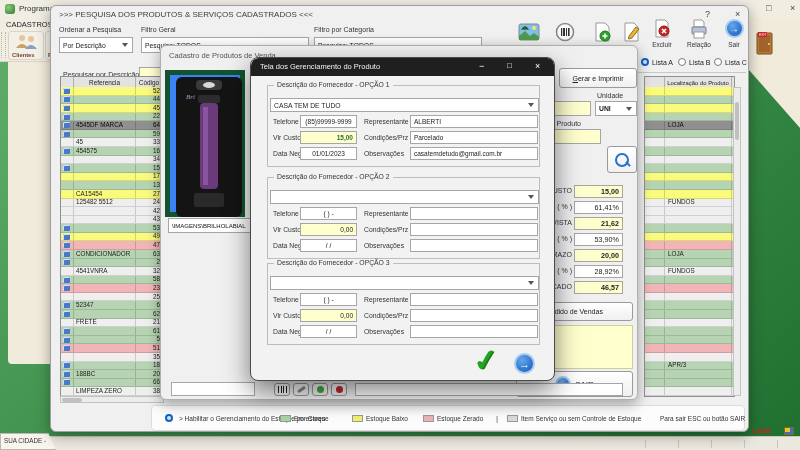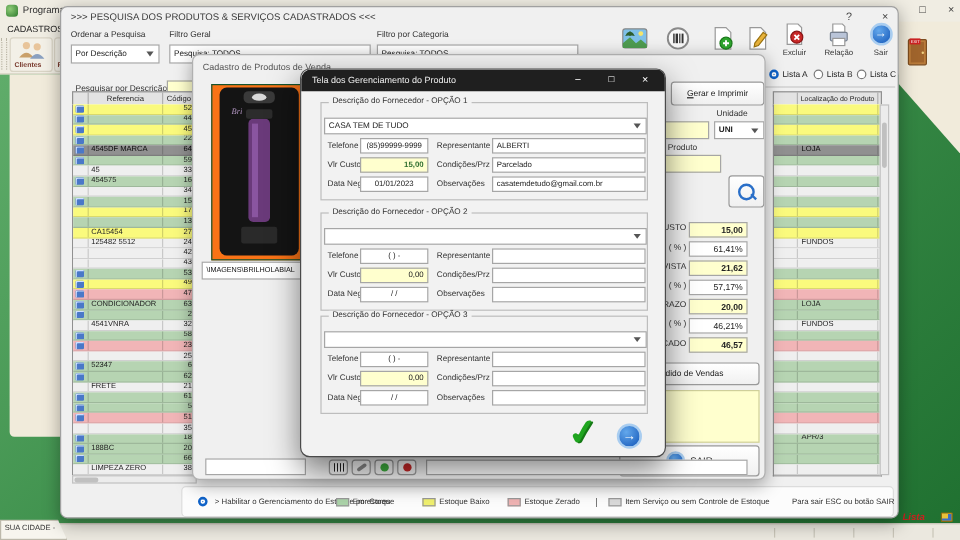--- a/index.html
+++ b/index.html
@@ -599,21 +599,21 @@
       <span class="legtext" style="left:27px;top:9px;">&gt;  Habilitar o Gerenciamento do Estoque por Cores</span>
       <span id="legend-items"><span class="sw" style="left: 128px; top: 9px; background: rgb(171, 211, 169);"></span><span class="legtext" style="left: 142px; top: 9px;">Em estoque</span><span class="sw" style="left: 200px; top: 9px; background: rgb(240, 240, 110);"></span><span class="legtext" style="left: 214px; top: 9px;">Estoque Baixo</span><span class="sw" style="left: 271px; top: 9px; background: rgb(239, 179, 179);"></span><span class="legtext" style="left: 285px; top: 9px;">Estoque Zerado</span><span class="sw" style="left: 355px; top: 9px; background: rgb(217, 217, 217);"></span><span class="legtext" style="left: 369px; top: 9px;">Item Serviço ou sem Controle de Estoque</span></span>
       <span class="legtext" style="left:344px;top:8px;font-size:8px;color:#555;">|</span>
       <span class="legtext" style="left:508px;top:9px;">Para sair ESC ou botão SAIR</span>
     </div>
   </div>
 
   <div class="win" style="left:160px;top:45px;width:478px;height:355px;border-color:#b0b0b0;">
     <div class="wtitle" style="left:8px;top:5px;font-size:7.5px;color:#555;">Cadastro de Produtos de Venda</div>
 
-    <div class="abs" style="left:15px;top:24px;width:80px;height:147px;background:#f97316;border:1px solid #14532d;">
+    <div class="abs" style="left:4px;top:24px;width:80px;height:147px;background:#3b82f6;border:5px solid #14532d;">
       <svg width="78" height="145" viewBox="0 0 78 145">
         <rect x="6" y="2" width="66" height="140" rx="6" fill="#141414"></rect>
         <rect x="26" y="5" width="26" height="10" rx="4" fill="#3a3a3a"></rect>
         <ellipse cx="39" cy="10" rx="6" ry="3" fill="#d8d8d8"></ellipse>
         <rect x="30" y="28" width="18" height="86" rx="4" fill="#6a3a7a"></rect>
         <rect x="33" y="32" width="5" height="78" fill="#8a55a0"></rect>
         <rect x="28" y="20" width="22" height="8" rx="2" fill="#2c2c2c"></rect>
         <rect x="24" y="118" width="30" height="14" rx="2" fill="#2a2a2a"></rect>
         <text x="16" y="24" font-size="7" fill="#b89ac8" font-family="Liberation Serif" font-style="italic">Bri</text>
       </svg>
@@ -640,25 +640,25 @@
     </div>
 
     <div id="price-rows">
         <div class="lbl" style="left: 349px; top: 141px; width: 62px; text-align: right;">CUSTO</div>
         <div class="inp ylw" style="left: 413px; top: 139px; width: 49px; height: 13px; justify-content: flex-end; font-weight: bold; font-size: 7.2px;">15,00</div>
         <div class="lbl" style="left: 349px; top: 157px; width: 62px; text-align: right;">( % )</div>
         <div class="inp" style="left: 413px; top: 155px; width: 49px; height: 13px; justify-content: flex-end; font-weight: normal; font-size: 7.2px;">61,41%</div>
         <div class="lbl" style="left: 349px; top: 173px; width: 62px; text-align: right;">VISTA</div>
         <div class="inp ylw" style="left: 413px; top: 171px; width: 49px; height: 13px; justify-content: flex-end; font-weight: bold; font-size: 7.2px;">21,62</div>
         <div class="lbl" style="left: 349px; top: 189px; width: 62px; text-align: right;">( % )</div>
-        <div class="inp" style="left: 413px; top: 187px; width: 49px; height: 13px; justify-content: flex-end; font-weight: normal; font-size: 7.2px;">57,17%</div>
+        <div class="inp" style="left: 413px; top: 187px; width: 49px; height: 13px; justify-content: flex-end; font-weight: normal; font-size: 7.2px;">53,90%</div>
         <div class="lbl" style="left: 349px; top: 205px; width: 62px; text-align: right;">PRAZO</div>
         <div class="inp ylw" style="left: 413px; top: 203px; width: 49px; height: 13px; justify-content: flex-end; font-weight: bold; font-size: 7.2px;">20,00</div>
         <div class="lbl" style="left: 349px; top: 221px; width: 62px; text-align: right;">( % )</div>
-        <div class="inp" style="left: 413px; top: 219px; width: 49px; height: 13px; justify-content: flex-end; font-weight: normal; font-size: 7.2px;">46,21%</div>
+        <div class="inp" style="left: 413px; top: 219px; width: 49px; height: 13px; justify-content: flex-end; font-weight: normal; font-size: 7.2px;">28,92%</div>
         <div class="lbl" style="left: 349px; top: 237px; width: 62px; text-align: right;">ATACADO</div>
         <div class="inp ylw" style="left: 413px; top: 235px; width: 49px; height: 13px; justify-content: flex-end; font-weight: bold; font-size: 7.2px;">46,57</div>
       </div>
 
     <div class="btn" style="left:355px;top:256px;width:117px;height:19px;">
       <span>Pedido de Vendas</span>
     </div>
     <div class="abs" style="left:355px;top:279px;width:117px;height:44px;background:#ffffce;border:1px solid #cfcf9a;"></div>
     <div class="btn" style="left:355px;top:325px;width:117px;height:26px;font-size:8px;">
       <span class="bcir" style="width:16px;height:16px;font-size:9px;">→</span>

